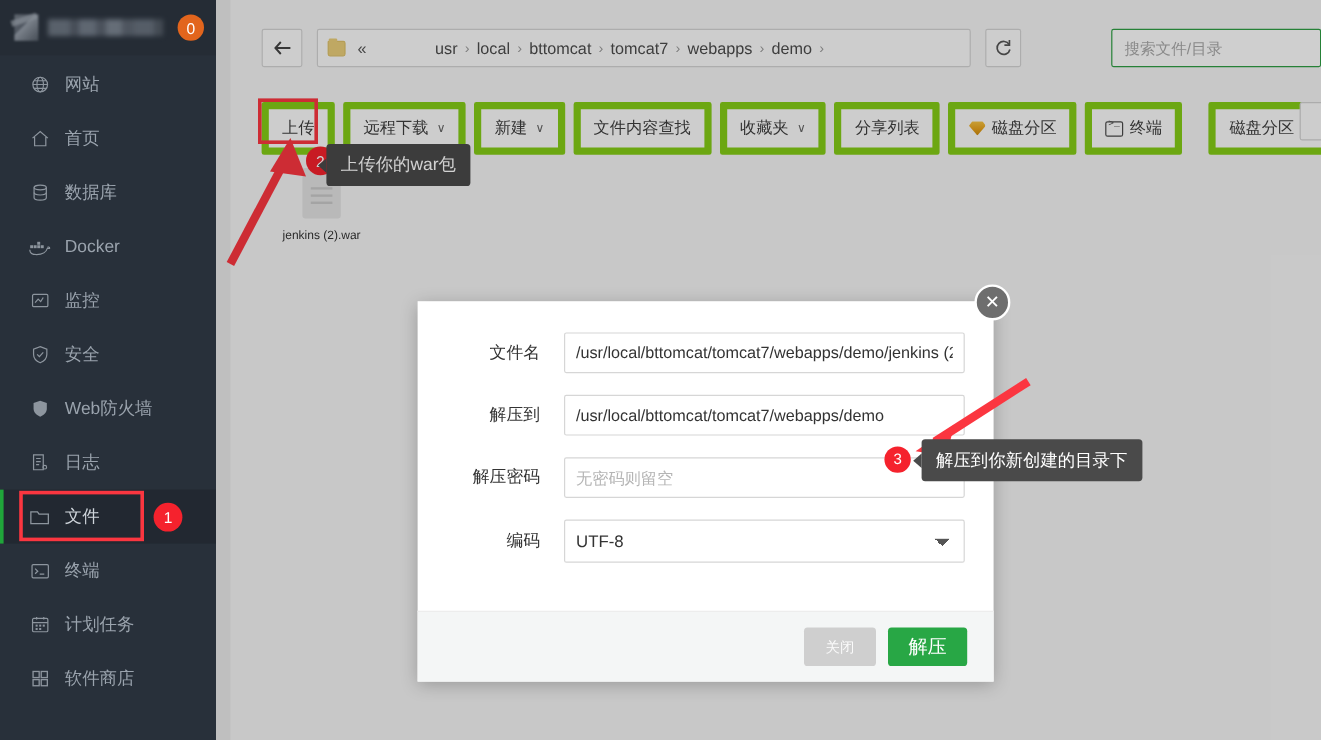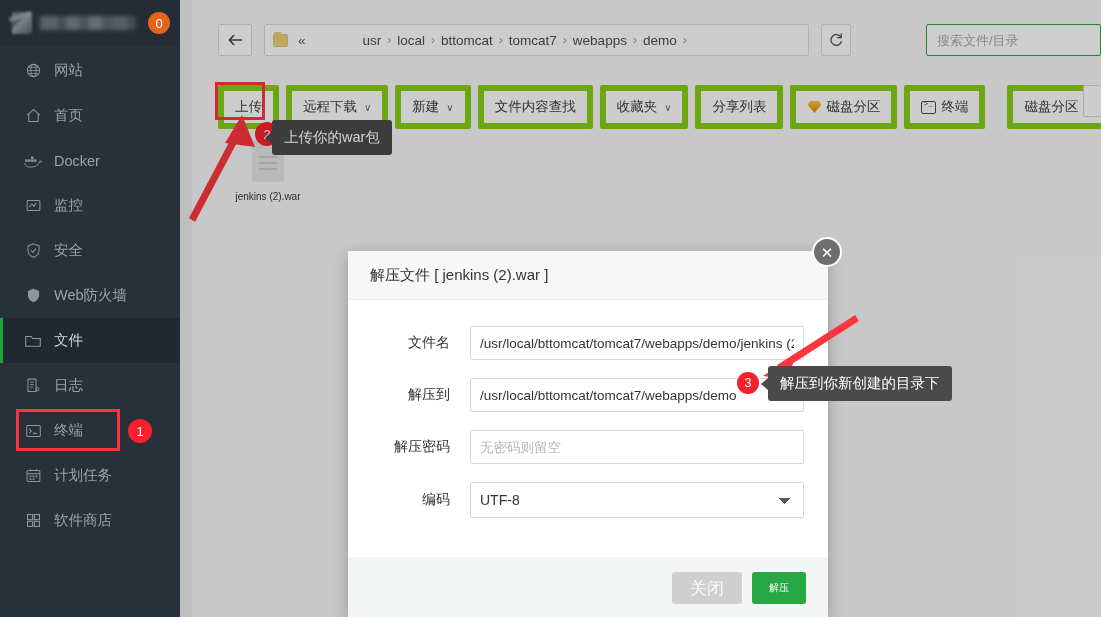--- a/index.html
+++ b/index.html
@@ -269,26 +269,26 @@
     background-size: 6px 6px, 6px 6px;
     background-repeat: no-repeat;
   }
   .modal-foot {
     height: 59px; background: #f4f6f6; border-top: 1px solid #ededed;
     display: flex; align-items: center; justify-content: flex-end;
     padding: 0 22px; gap: 10px;
   }
   .btn-close-m {
     height: 32px; padding: 0 18px; border: none; border-radius: 3px;
-    background: #cfcfcf; color: #fafafa; font-size: 17px; cursor: pointer;
+    background: #cfcfcf; color: #fafafa; font-size: 12px; cursor: pointer;
     font-family: inherit;
   }
   .btn-extract {
     height: 32px; padding: 0 17px; border: none; border-radius: 3px;
-    background: #28a745; color: #fff; font-size: 10px; cursor: pointer;
+    background: #28a745; color: #fff; font-size: 16px; cursor: pointer;
     font-family: inherit;
   }
   .modal-step {
     position: absolute; left: 737px; top: 372px;
     width: 22px; height: 22px; border-radius: 11px;
     background: #f5222d; color: #fff; font-size: 12.5px;
     display: flex; align-items: center; justify-content: center; z-index: 24;
   }
   .modal-tooltip { left: 768px; top: 366px; }
 </style>
@@ -314,20 +314,30 @@
           </span>
           <span>网站</span>
         </div>
         <div class="sb-item">
           <span class="sb-ico">
             <svg width="17" height="17" viewBox="0 0 20 20">
               <path d="M2.5 9.5 L10 3 L17.5 9.5 M4.5 8.5 V17 H15.5 V8.5" stroke="currentColor" stroke-width="1.2" fill="none"></path>
             </svg>
           </span>
           <span>首页</span>
+        </div>
+        <div class="sb-item">
+          <span class="sb-ico">
+            <svg width="17" height="17" viewBox="0 0 20 20">
+              <ellipse cx="10" cy="5" rx="6" ry="2.3" stroke="currentColor" stroke-width="1.2" fill="none"></ellipse>
+              <path d="M4 5 V15 A6 2.3 0 0 0 16 15 V5" stroke="currentColor" stroke-width="1.2" fill="none"></path>
+              <path d="M4 10 A6 2.3 0 0 0 16 10" stroke="currentColor" stroke-width="1.1" fill="none"></path>
+            </svg>
+          </span>
+          <span>数据库</span>
         </div>
         <div class="sb-item">
           <span class="sb-ico">
             <svg width="18" height="16" viewBox="0 0 22 18">
               <g fill="currentColor">
                 <rect x="5" y="7" width="3" height="3"></rect>
                 <rect x="8.6" y="7" width="3" height="3"></rect>
                 <rect x="12.2" y="7" width="3" height="3"></rect>
                 <rect x="8.6" y="3.5" width="3" height="3"></rect>
                 <rect x="1.4" y="7" width="3" height="3"></rect>
@@ -356,37 +366,37 @@
           <span>安全</span>
         </div>
         <div class="sb-item">
           <span class="sb-ico">
             <svg width="17" height="17" viewBox="0 0 20 20">
               <path d="M10 2.2 L16.5 4.6 V10 C16.5 14 13.6 16.6 10 18 C6.4 16.6 3.5 14 3.5 10 V4.6 Z" fill="currentColor"></path>
             </svg>
           </span>
           <span>Web防火墙</span>
         </div>
-        <div class="sb-item active">
-          <span class="sb-ico">
-            <svg width="18" height="16" viewBox="0 0 20 18">
-              <path d="M1.8 15 V4 H8 L9.5 6.2 H18.2 V15 Z" stroke="currentColor" stroke-width="1.2" fill="none"></path>
-            </svg>
-          </span>
-          <span>文件</span>
-        </div>
         <div class="sb-item">
           <span class="sb-ico">
             <svg width="17" height="17" viewBox="0 0 20 20">
               <path d="M3.5 2.5 H13 V17 H3.5 Z" stroke="currentColor" stroke-width="1.2" fill="none"></path>
               <path d="M6 6 H10.5 M6 9 H10.5 M6 12 H9" stroke="currentColor" stroke-width="1.1"></path>
               <circle cx="14.5" cy="14.5" r="1.8" stroke="currentColor" stroke-width="1.1" fill="none"></circle>
             </svg>
           </span>
           <span>日志</span>
+        </div>
+        <div class="sb-item active">
+          <span class="sb-ico">
+            <svg width="18" height="16" viewBox="0 0 20 18">
+              <path d="M1.8 15 V4 H8 L9.5 6.2 H18.2 V15 Z" stroke="currentColor" stroke-width="1.2" fill="none"></path>
+            </svg>
+          </span>
+          <span>文件</span>
         </div>
         <div class="sb-item">
           <span class="sb-ico">
             <svg width="17" height="16" viewBox="0 0 20 18">
               <rect x="2" y="2.5" width="16" height="13" rx="1.2" stroke="currentColor" stroke-width="1.2" fill="none"></rect>
               <path d="M5 6.5 L7.6 9 L5 11.5 M9.5 11.8 H14" stroke="currentColor" stroke-width="1.2" fill="none"></path>
             </svg>
           </span>
           <span>终端</span>
         </div>
@@ -518,21 +528,20 @@
       <path d="M62 20 L75 52 L45 48 Z" fill="#fb3640"></path>
     </svg>
     <div class="step-badge" style="left:75px;top:122px;">2</div>
     <div class="tooltip" style="left:92px;top:120px;">上传你的war包</div>
   </div>
 
   <div class="modal-mask"></div>
 
   <div class="modal">
     <div class="modal-close">✕</div>
-    <div class="modal-head">解压文件 [ jenkins (2).war ]</div>
     <div class="modal-body">
       <div id="modal-fields">
           <div class="form-row">
             <div class="form-label">文件名</div>
             <input class="form-input" type="text" placeholder="" value="/usr/local/bttomcat/tomcat7/webapps/demo/jenkins (2).war" style="">
           </div>
           <div class="form-row">
             <div class="form-label">解压到</div>
             <input class="form-input" type="text" placeholder="" value="/usr/local/bttomcat/tomcat7/webapps/demo" style="">
           </div>

